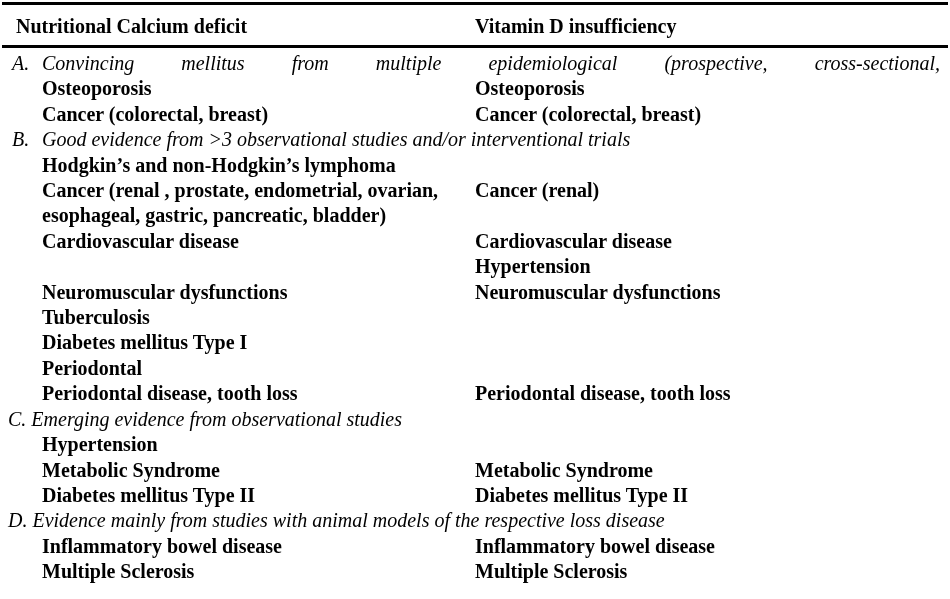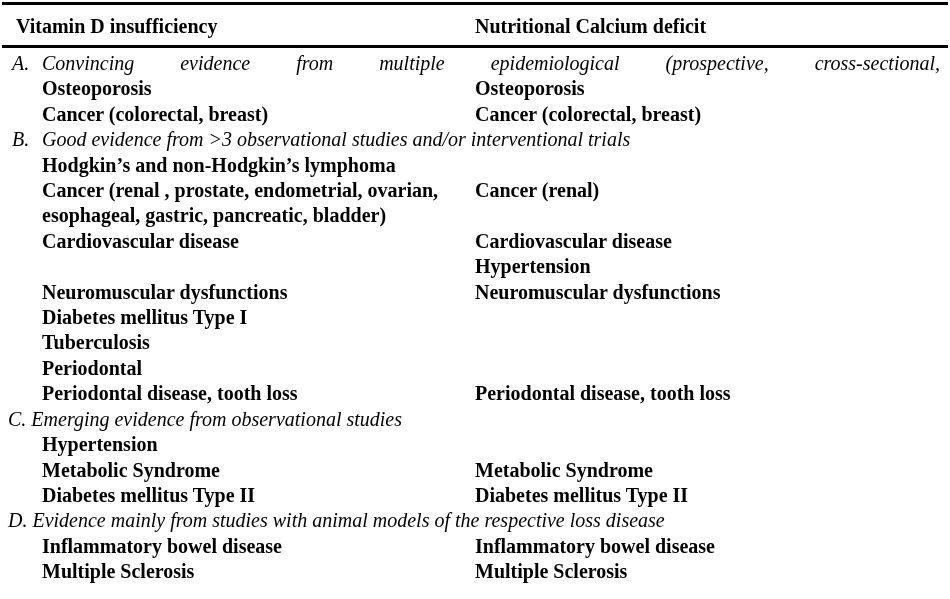--- a/index.html
+++ b/index.html
@@ -37,31 +37,31 @@
   .jline { text-align: justify; text-align-last: justify; }
 </style>
 </head>
 <body>
 
 <div class="page">
 
   <div class="rule rule-top"></div>
 
   <div class="hdr">
+    <div class="hcell">Nutritional Calcium deficit</div>
     <div class="hcell">Vitamin D insufficiency</div>
-    <div class="hcell">Nutritional Calcium deficit</div>
   </div>
 
   <div class="rule"></div>
 
   <div class="content">
 
     <div class="sec">
       <span class="lbl-tab">A.</span>
-      <div class="jline">Convincing evidence from multiple epidemiological (prospective, cross-sectional,</div>
+      <div class="jline">Convincing mellitus from multiple epidemiological (prospective, cross-sectional,</div>
     </div>
     <div class="row">
       <div class="cell">Osteoporosis</div>
       <div class="cell">Osteoporosis</div>
     </div>
     <div class="row">
       <div class="cell">Cancer (colorectal, breast)</div>
       <div class="cell">Cancer (colorectal, breast)</div>
     </div>
 
@@ -83,25 +83,25 @@
     </div>
     <div class="row">
       <div class="cell"></div>
       <div class="cell">Hypertension</div>
     </div>
     <div class="row">
       <div class="cell">Neuromuscular dysfunctions</div>
       <div class="cell">Neuromuscular dysfunctions</div>
     </div>
     <div class="row">
-      <div class="cell">Diabetes mellitus Type I</div>
+      <div class="cell">Tuberculosis</div>
       <div class="cell"></div>
     </div>
     <div class="row">
-      <div class="cell">Tuberculosis</div>
+      <div class="cell">Diabetes mellitus Type I</div>
       <div class="cell"></div>
     </div>
     <div class="row">
       <div class="cell">Periodontal</div>
       <div class="cell"></div>
     </div>
     <div class="row">
       <div class="cell">Periodontal disease, tooth loss</div>
       <div class="cell">Periodontal disease, tooth loss</div>
     </div>

